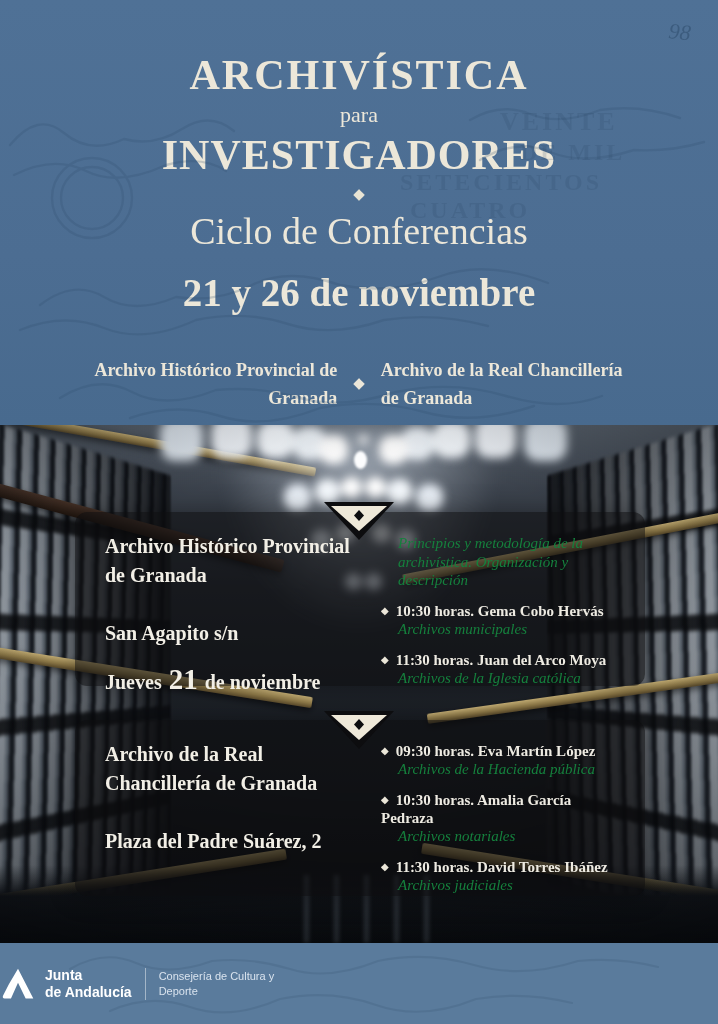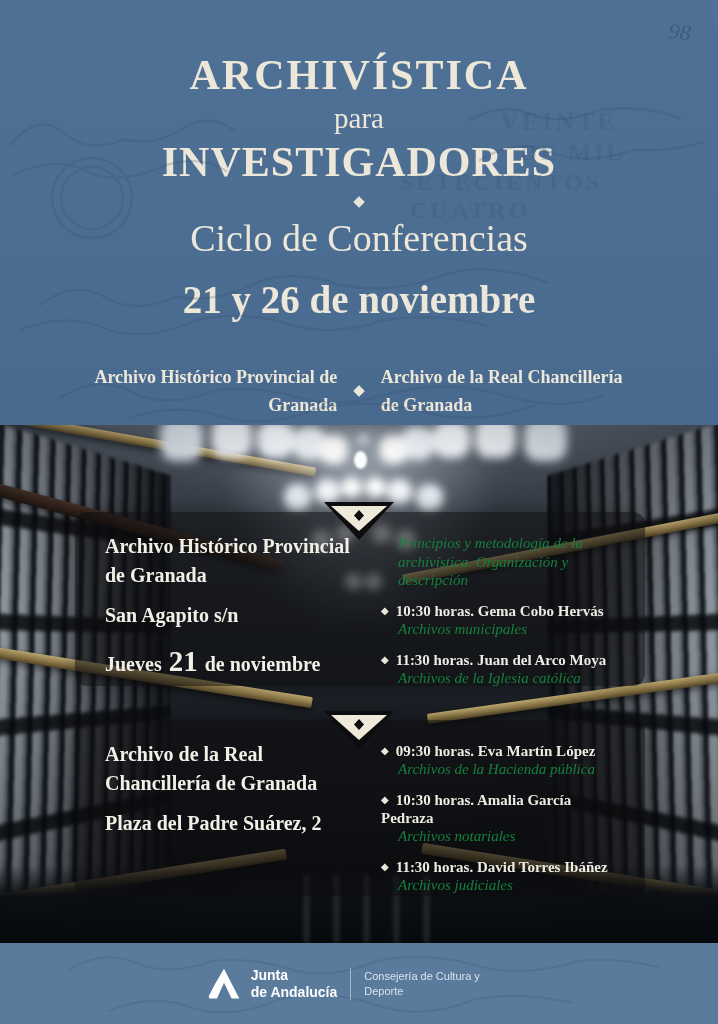--- a/index.html
+++ b/index.html
@@ -4,21 +4,21 @@
 <style>
   html,body{margin:0;padding:0;background:#333;}
   .poster{position:relative;width:718px;height:1024px;margin:0 auto;overflow:hidden;
     font-family:"Liberation Serif","DejaVu Serif",serif;background:#4d6f94;}
 
   
   .header{position:relative;height:425px;background:linear-gradient(180deg,#4f7196 0%,#4c6d92 60%,#486a8e 100%);
     text-align:center;color:#ece7d9;overflow:hidden;}
   .hw-svg{position:absolute;inset:0;pointer-events:none;}
   .title-top{margin:0;padding-top:54px;font-size:42px;font-weight:bold;letter-spacing:2px;line-height:1;}
-  .title-mid{font-size:29px;margin-top:8px;line-height:1;}
+  .title-mid{font-size:22px;margin-top:8px;line-height:1;}
   .title-bottom{margin:0;font-size:42px;font-weight:bold;letter-spacing:1px;margin-top:8px;line-height:1;}
   .diamond-lg{display:block;font-size:15px;margin-top:11px;line-height:1;color:#e9e4d4;}
   .series{font-size:38px;margin-top:9px;line-height:1.1;}
   .dates{font-size:39px;font-weight:bold;margin-top:19px;line-height:1.1;}
   .venues-row{margin-top:42px;display:flex;justify-content:center;align-items:center;gap:16px;
     font-size:18px;font-weight:bold;line-height:1.55;}
   .venue-left{width:262px;text-align:right;}
   .venue-right{width:262px;text-align:left;}
   .diamond-md{font-size:15px;color:#ece7d9;margin-top:-2px;}
 
@@ -64,35 +64,35 @@
   .light-dot{position:absolute;left:354px;top:26px;width:13px;height:18px;border-radius:50%;
     background:#fcfdfe;filter:blur(1px);z-index:6;}
 
   
   .panel{position:absolute;left:75px;width:570px;border-radius:12px;background:rgba(12,12,14,0.58);
     box-shadow:0 0 26px rgba(0,0,0,0.35);z-index:5;display:flex;padding:20px 24px 12px 30px;box-sizing:border-box;gap:18px;}
   .panel-1{top:87px;height:174px;}
   .panel-2{top:295px;height:176px;}
   .panel-left{width:258px;color:#f2efe6;flex:none;}
   .venue-name{font-size:20px;font-weight:bold;line-height:1.45;}
-  .venue-address{font-size:20px;font-weight:bold;margin-top:14px;}
+  .venue-address{font-size:20px;font-weight:bold;margin-top:32px;}
   .venue-date{font-size:20px;font-weight:bold;margin-top:18px;}
   .date-num{font-size:29px;padding:0 2px;}
   .panel-right{flex:1;color:#eeebe2;padding-top:2px;}
   .talk{margin-bottom:12px;}
   .talk-head{font-size:15px;font-weight:bold;line-height:1.22;}
   .bullet{font-size:10px;margin-right:7px;position:relative;top:-2px;color:#ece7d9;}
   .talk-topic{font-size:15px;font-style:italic;line-height:1.24;padding-left:17px;color:#15803d;font-weight:normal;}
 
   .tri{position:absolute;left:50%;transform:translateX(-50%);z-index:7;}
   .tri-1{top:76px;}
   .tri-2{top:285px;}
 
   
-  .footer{position:relative;height:81px;background:#5a7b9c;display:flex;align-items:center;justify-content:center;
+  .footer{position:relative;height:81px;background:#5a7b9c;display:flex;align-items:center;
     gap:13px;color:#fff;font-family:"Liberation Sans","DejaVu Sans",sans-serif;overflow:hidden;}
   .logo-wrap{display:flex;align-items:center;gap:9px;position:relative;z-index:2;}
   .org{font-size:14px;font-weight:bold;line-height:1.18;text-align:left;}
   .divider{width:1px;height:32px;background:rgba(255,255,255,0.45);position:relative;z-index:2;}
   .dept{font-size:11px;color:#d9e3ee;width:148px;line-height:1.3;position:relative;z-index:2;}
 </style>
 </head>
 <body>
 
 <div class="poster">

